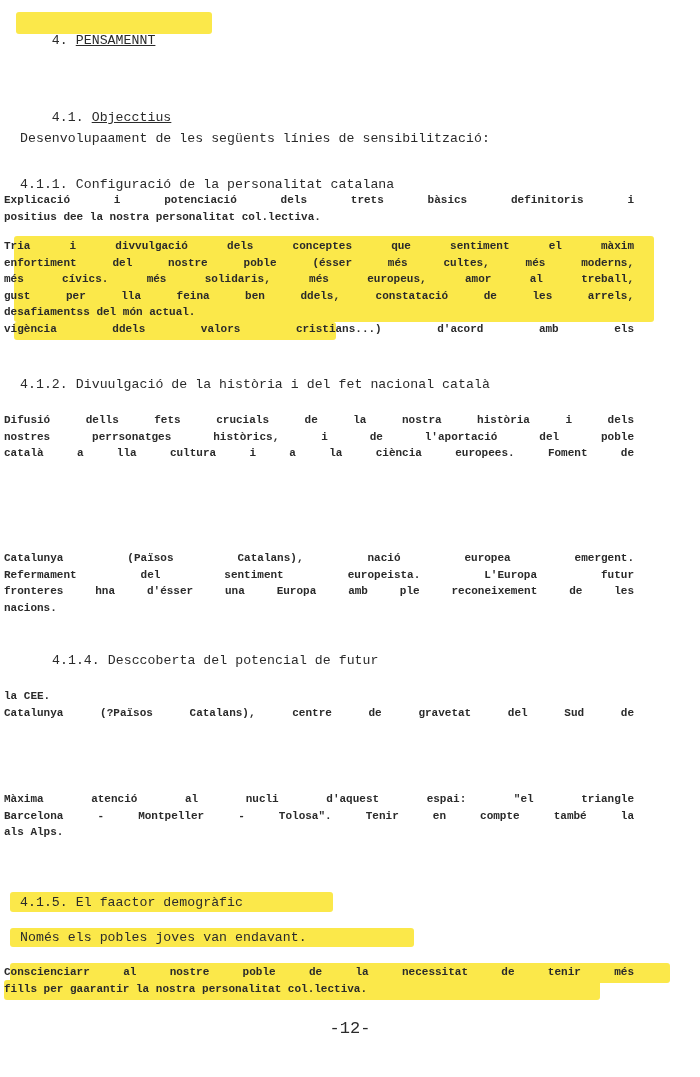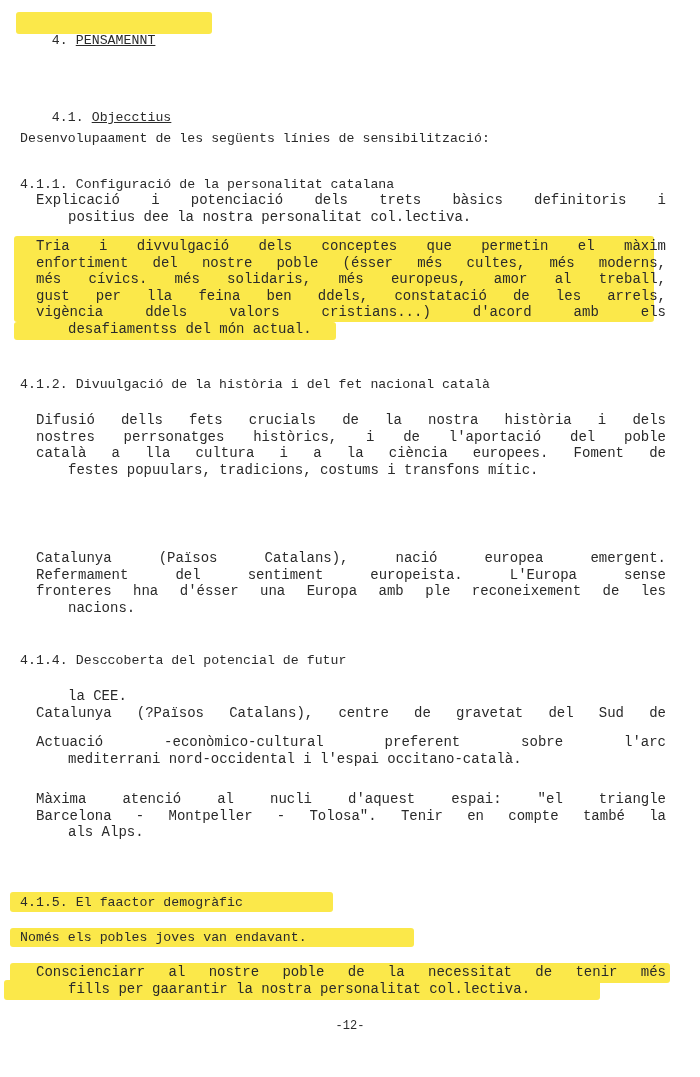--- a/index.html
+++ b/index.html
@@ -15,39 +15,40 @@
     .line {
       position: absolute;
       left: 20px;
       font-size: 13.2px;
       line-height: 17px;
       white-space: pre;
       letter-spacing: 0.05px;
     }
     .para {
       position: absolute;
-      left: 36px;
+      left: 4px;
       width: 630px;
-      font-size: 14px;
+      font-size: 11px;
       line-height: 16.5px;
       text-align: justify;
+      font-weight: bold;
     }
     .para span.l { display: block; text-align: justify; text-align-last: justify; }
-    .para span.l.last { text-align-last: left; margin-left: 32px; }
+    .para span.l.last { text-align-last: left; }
     .hl-block {
       position: absolute;
       background: #fbe84a;
       border-radius: 3px;
     }
     .u { text-decoration: underline; }
     .pagenum {
       position: absolute;
       left: 0; width: 700px; text-align: center;
       top: 1019px;
-      font-size: 12px;
+      font-size: 17px;
     }
   </style>
 </head>
 <body>
 
 <div class="page">
 
   <div class="hl-block" style="left:16px;top:12px;width:196px;height:22px;"></div>
   <div class="hl-block" style="left:14px;top:236px;width:640px;height:86px;"></div>
   <div class="hl-block" style="left:14px;top:322px;width:322px;height:18px;"></div>
@@ -65,51 +66,46 @@
   </div>
 
   <div class="line" style="top:130px;">Desenvolupaament de les següents línies de sensibilització:</div>
 
   <div class="line" style="top:176px;">4.1.1. Configuració de la personalitat catalana</div>
   <div class="para" style="top:192px;">
     <span class="l">Explicació i potenciació dels trets bàsics definitoris i</span>
     <span class="l last">positius dee la nostra personalitat col.lectiva.</span>
   </div>
   <div class="para" style="top:238px;">
-    <span class="l">Tria i divvulgació dels conceptes que permetin el màxim</span>
+    <span class="l">Tria i divvulgació dels conceptes que sentiment el màxim</span>
     <span class="l">enfortiment del nostre poble (ésser més cultes, més moderns,</span>
     <span class="l">més cívics. més solidaris, més europeus, amor al treball,</span>
     <span class="l">gust per lla feina ben ddels, constatació de les arrels,</span>
+    <span class="l last">desafiamentss del món actual.</span>
     <span class="l">vigència ddels valors cristians...) d'acord amb els</span>
-    <span class="l last">desafiamentss del món actual.</span>
   </div>
 
   <div class="line" style="top:376px;text-align:center;">4.1.2. Divuulgació de la història i del fet nacional català</div>
   <div class="para" style="top:412px;">
     <span class="l">Difusió dells fets crucials de la nostra història i dels</span>
     <span class="l">nostres perrsonatges històrics, i de l'aportació del poble</span>
     <span class="l">català a lla cultura i a la ciència europees. Foment de</span>
-    <span class="l last">festes popuulars, tradicions, costums i transfons mític.</span>
   </div>
 
   <div class="para" style="top:550px;">
     <span class="l">Catalunya (Països Catalans), nació europea emergent.</span>
-    <span class="l">Refermament del sentiment europeista. L'Europa sense</span>
+    <span class="l">Refermament del sentiment europeista. L'Europa futur</span>
     <span class="l">fronteres hna d'ésser una Europa amb ple reconeixement de les</span>
     <span class="l last">nacions.</span>
   </div>
 
-  <div class="line" style="top:652px;">4.1.4. Desccoberta del potencial de futur</div>
+  <div class="line" style="top:652px;margin-left:32px;">4.1.4. Desccoberta del potencial de futur</div>
   <div class="para" style="top:688px;">
     <span class="l last">la CEE.</span>
     <span class="l">Catalunya (?Països Catalans), centre de gravetat del Sud de</span>
-  </div>
-  <div class="para" style="top:734px;">
-    <span class="l">Actuació -econòmico-cultural preferent sobre l'arc</span>
-    <span class="l last">mediterrani nord-occidental i l'espai occitano-català.</span>
   </div>
   <div class="para" style="top:791px;">
     <span class="l">Màxima atenció al nucli d'aquest espai: "el triangle</span>
     <span class="l">Barcelona - Montpeller - Tolosa". Tenir en compte també la</span>
     <span class="l last">als Alps.</span>
   </div>
 
   <div class="line" style="top:894px;">4.1.5. El faactor demogràfic</div>
   <div class="line" style="top:929px;">Només els pobles joves van endavant.</div>
   <div class="para" style="top:964px;">

